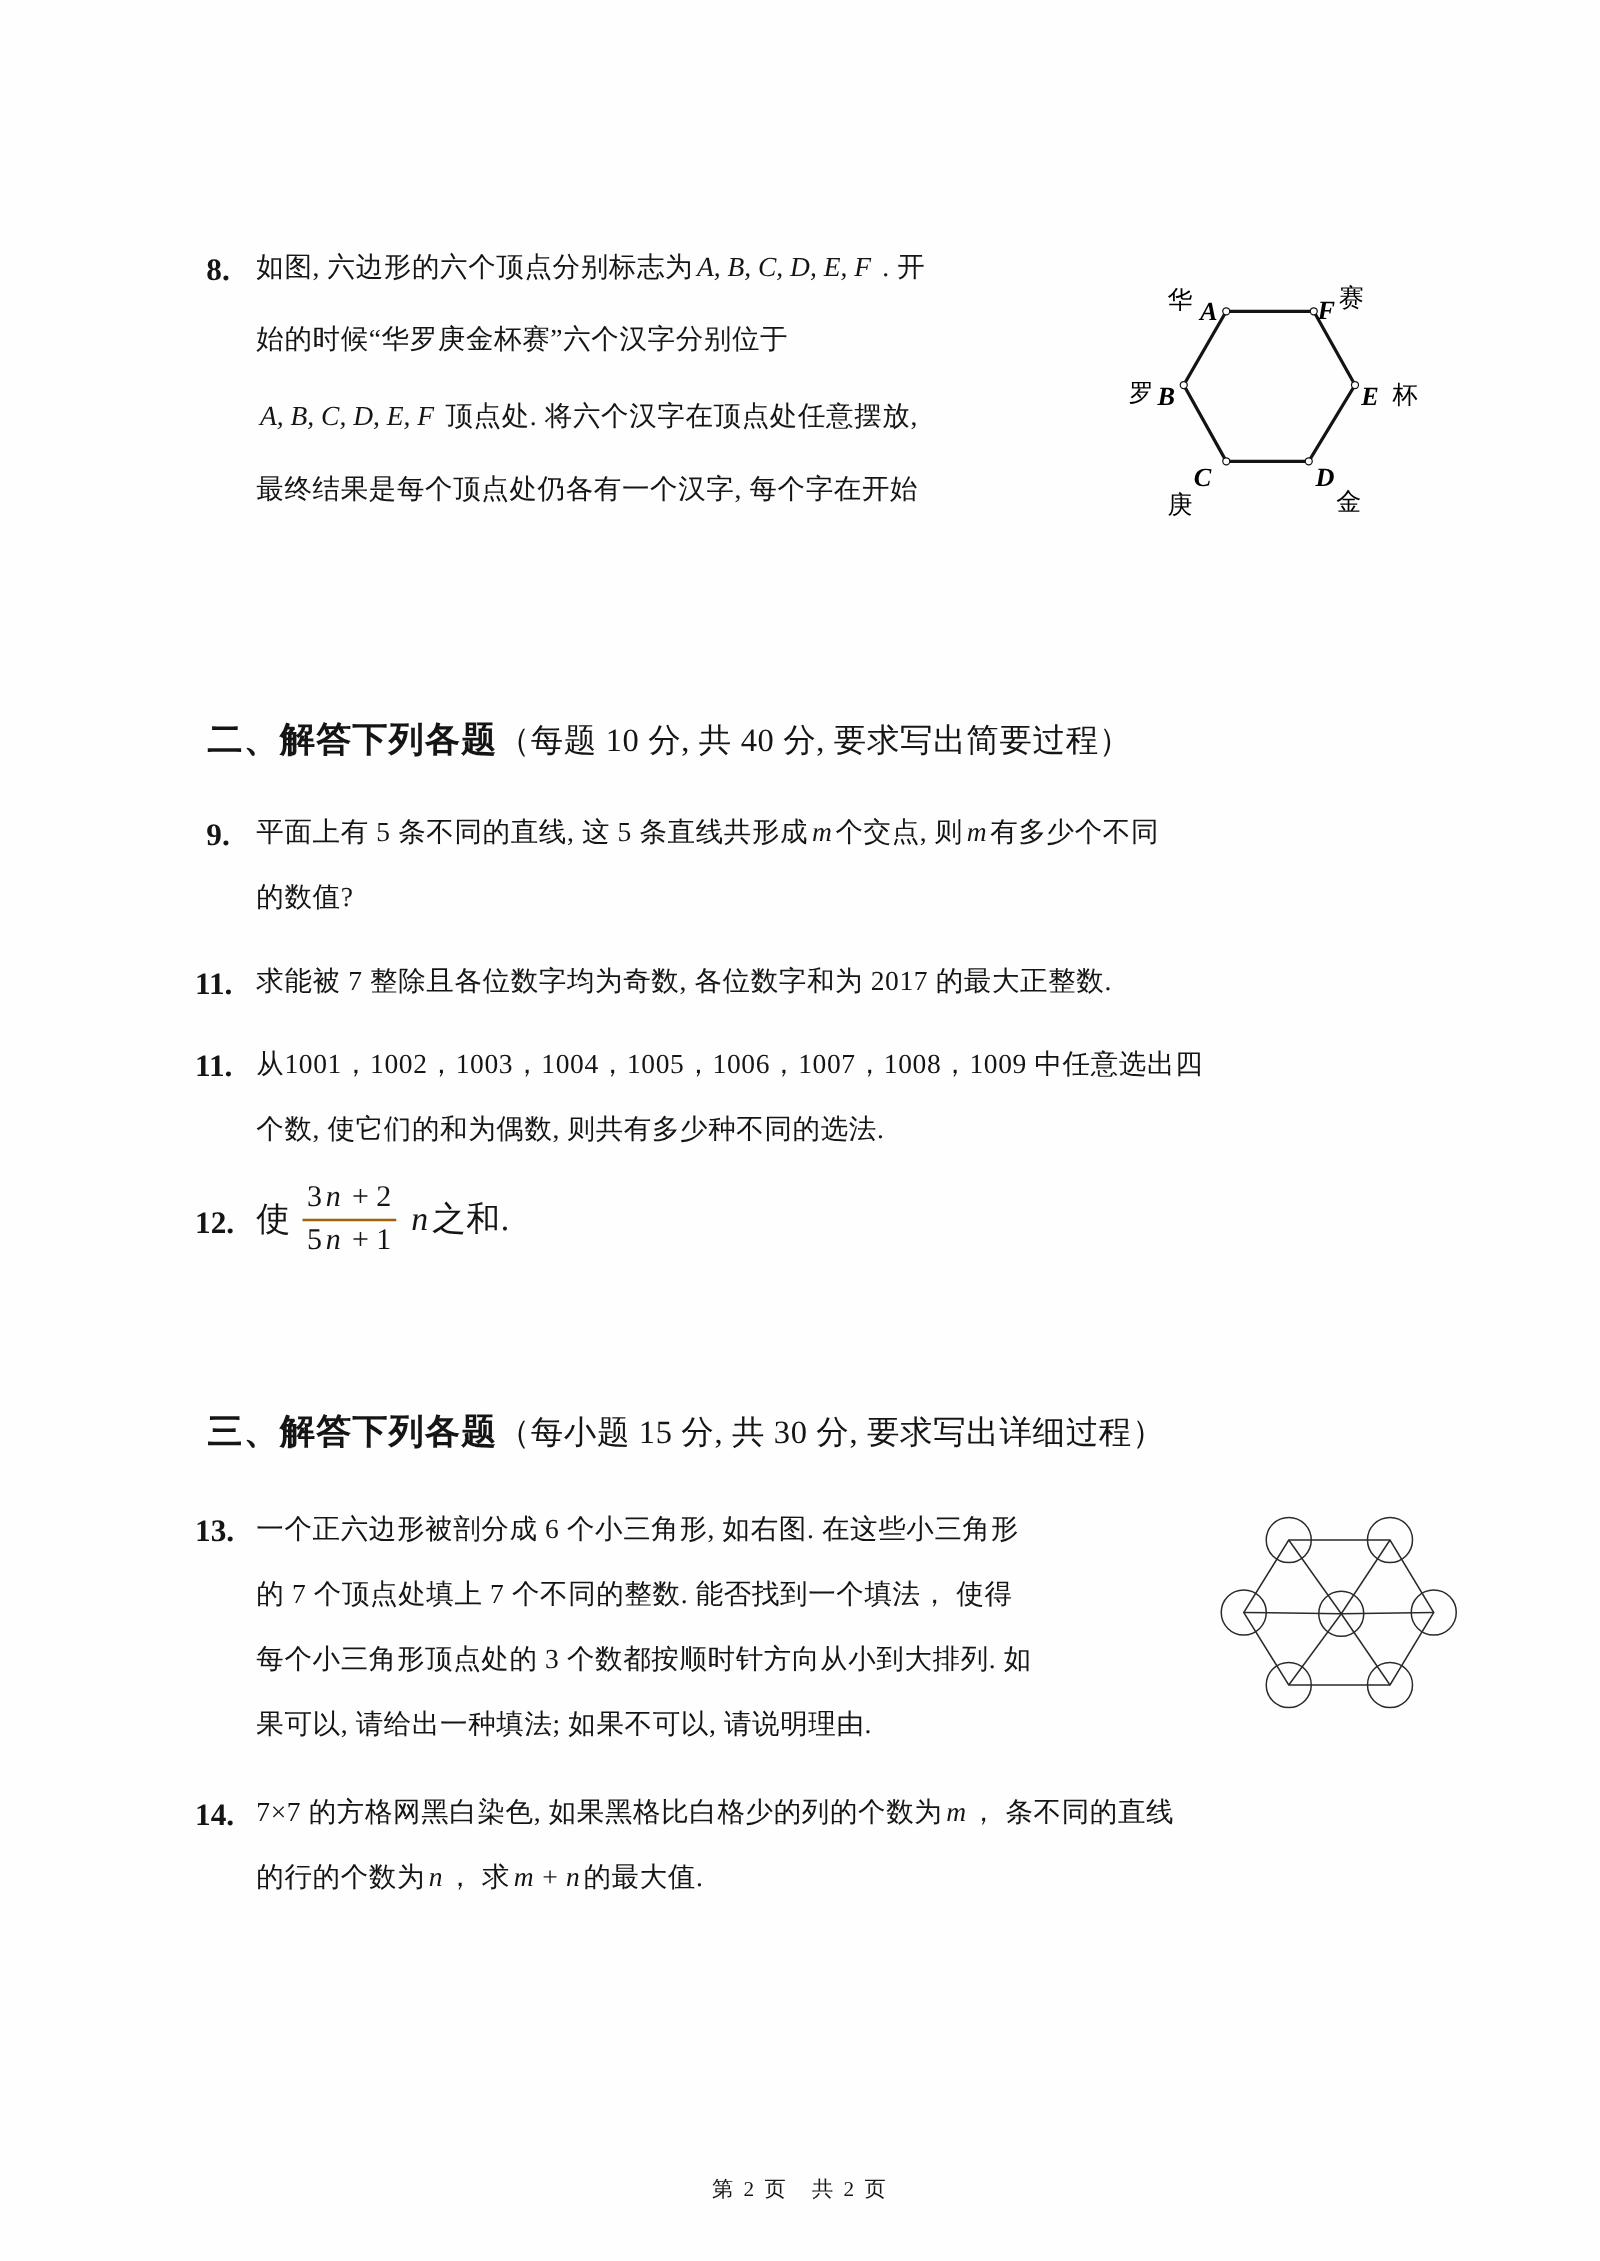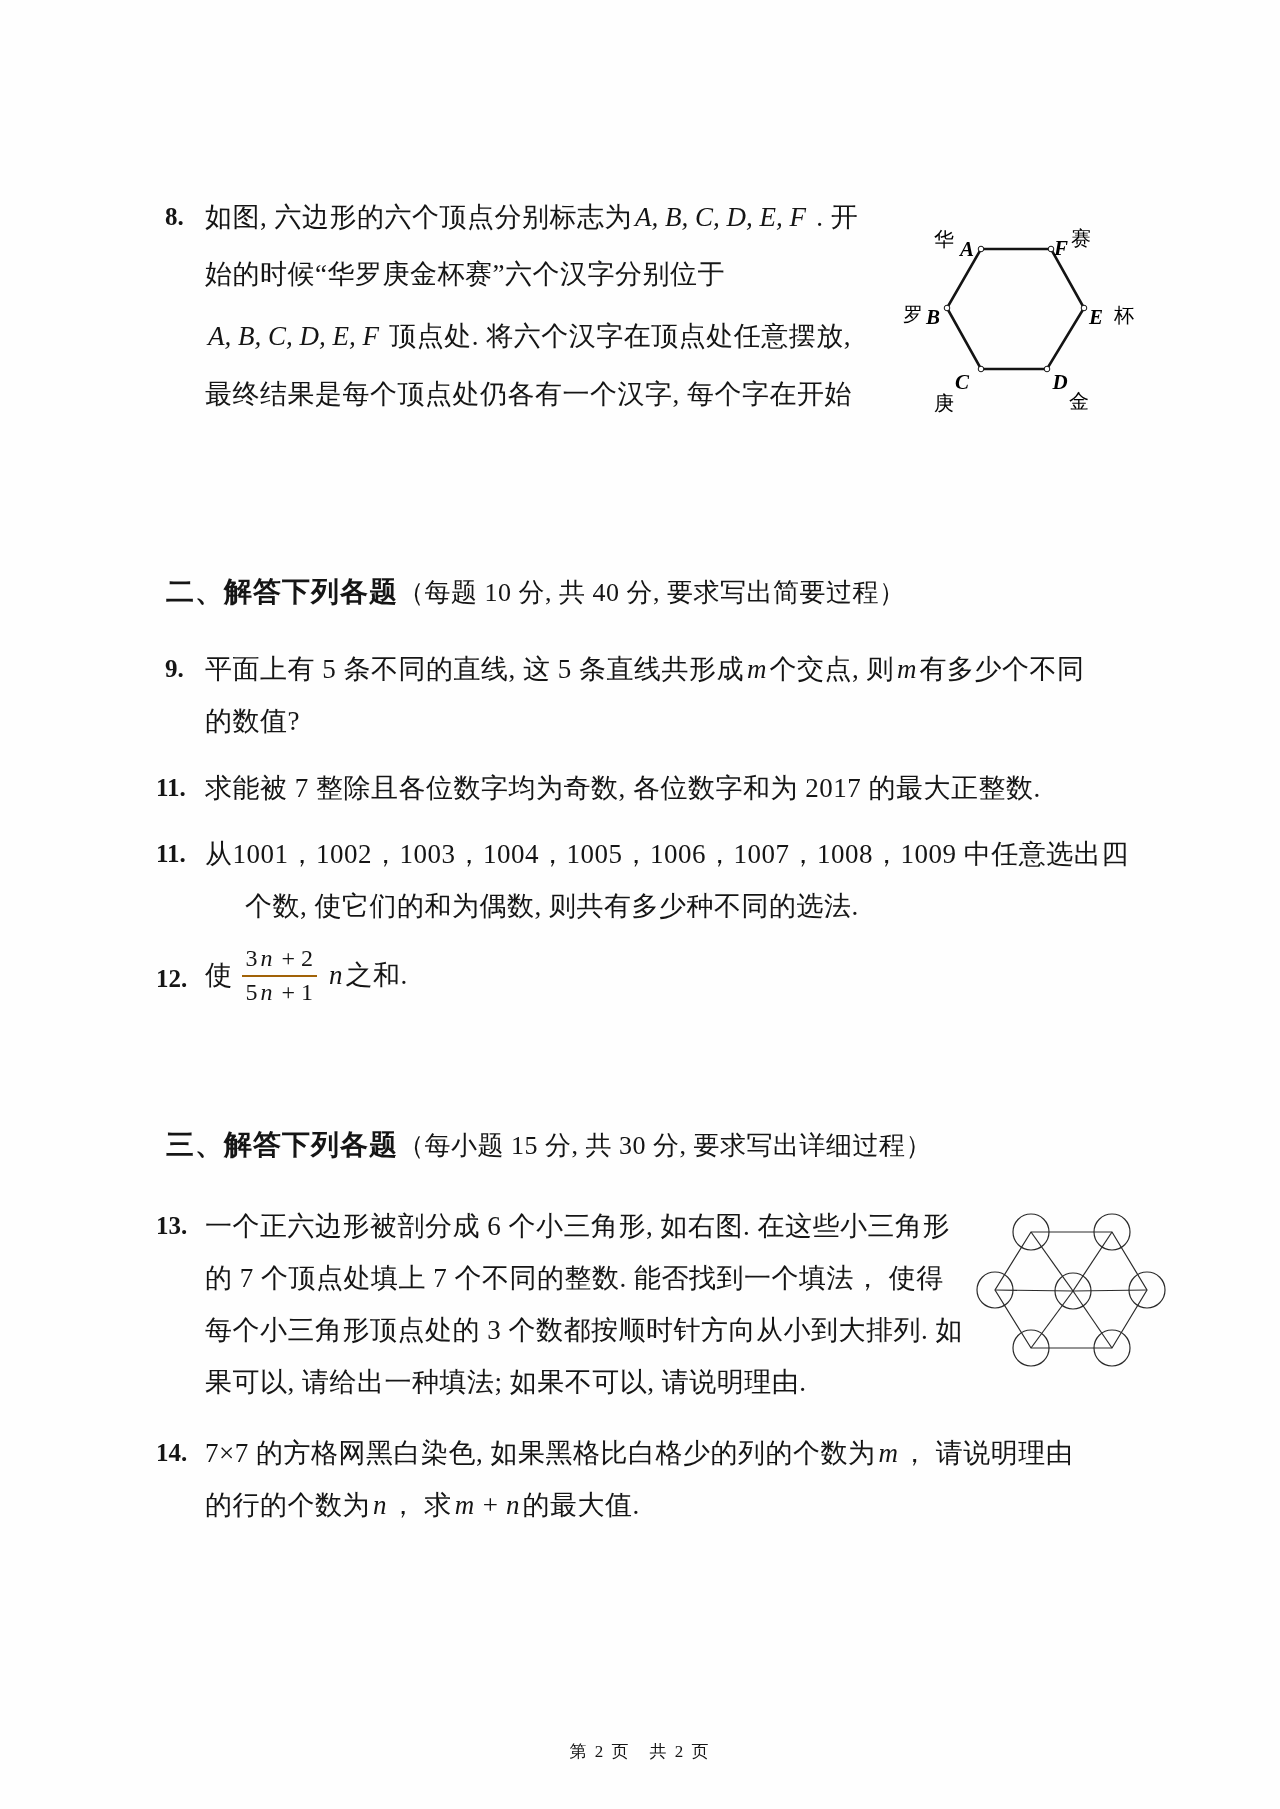--- a/index.html
+++ b/index.html
@@ -1,21 +1,21 @@
 <!DOCTYPE html>
 <html><head>
 <meta charset="utf-8">
 <style>
   html,body { margin:0; padding:0; background:#e8e8e8; }
   .page {
     position:relative; width:1280px; height:1809px; margin:0 auto;
     background:#fefefe; overflow:hidden;
     font-family:"Liberation Serif","DejaVu Serif",serif; color:#151515;
   }
-  .line { position:absolute; font-size:27px; letter-spacing:0.5px; white-space:nowrap; line-height:1.2; }
+  .line { position:absolute; font-size:22px; letter-spacing:0.5px; white-space:nowrap; line-height:1.2; }
   .qnum { position:absolute; font-weight:bold; font-size:25px; letter-spacing:0; }
   .var  { font-style:italic; padding:0 3px; letter-spacing:0; }
   .sec  { position:absolute; font-size:27px; white-space:nowrap; letter-spacing:0.5px; }
   .sec-title { font-weight:bold; font-size:28px; letter-spacing:1px; }
   .sec-note  { font-size:26px; }
   .blank { display:inline-block; width:92px; height:5px; border-bottom:2px solid #222; margin:0 3px; }
   .fracline { position:absolute; display:flex; align-items:center; font-size:27px; letter-spacing:0.5px; white-space:nowrap; }
   .frac { display:inline-block; text-align:center; font-size:24px; margin:0 9px; letter-spacing:0; }
   .frac-num { display:block; border-bottom:2px solid #a16207; padding:0 4px 3px; }
   .frac-den { display:block; padding-top:2px; }
@@ -79,21 +79,21 @@
 
   <span class="qnum" style="left:156px; top:774px;">11.</span>
   <div class="line" style="left:205px; top:772px;">
     <span>求能被 7 整除且各位数字均为奇数, 各位数字和为 2017 的最大正整数.</span>
   </div>
 
   <span class="qnum" style="left:156px; top:840px;">11.</span>
   <div class="line" style="left:205px; top:838px;">
     <span>从1001，1002，1003，1004，1005，1006，1007，1008，1009 中任意选出四</span>
   </div>
-  <div class="line" style="left:205px; top:890px;margin-left:40px;">
+  <div class="line" style="left:205px; top:890px;">
     <span>个数, 使它们的和为偶数, 则共有多少种不同的选法.</span>
   </div>
 
   <span class="qnum" style="left:156px; top:965px;">12.</span>
   <div class="fracline" style="left:205px; top:942px; height:66px;">
     <span>使</span>
     <span class="frac">
       <span class="frac-num"><span>3</span><span class="var">n</span><span> + 2</span></span>
       <span class="frac-den"><span>5</span><span class="var">n</span><span> + 1</span></span>
     </span>
@@ -131,21 +131,21 @@
     <circle cx="137" cy="22" r="18" fill="none" stroke="#2a2a2a" stroke-width="1.2"></circle>
     <circle cx="20" cy="80" r="18" fill="none" stroke="#2a2a2a" stroke-width="1.2"></circle>
     <circle cx="98" cy="81" r="18" fill="none" stroke="#2a2a2a" stroke-width="1.2"></circle>
     <circle cx="172" cy="80" r="18" fill="none" stroke="#2a2a2a" stroke-width="1.2"></circle>
     <circle cx="56" cy="138" r="18" fill="none" stroke="#2a2a2a" stroke-width="1.2"></circle>
     <circle cx="137" cy="138" r="18" fill="none" stroke="#2a2a2a" stroke-width="1.2"></circle>
   </svg>
 
   <span class="qnum" style="left:156px; top:1439px;">14.</span>
   <div class="line" style="left:205px; top:1437px;">
-    <span>7×7 的方格网黑白染色, 如果黑格比白格少的列的个数为</span><span class="var">m</span><span>， 请说明理由</span>
+    <span>7×7 的方格网黑白染色, 如果黑格比白格少的列的个数为</span><span class="var">m</span><span>， 条不同的直线</span>
   </div>
   <div class="line" style="left:205px; top:1489px;">
     <span>的行的个数为</span><span class="var">n</span><span>， 求</span><span class="var">m + n</span><span>的最大值.</span>
   </div>
 
   <div class="footer" style="top:1740px;">第 2 页　共 2 页</div>
 
 </div>
 
 </body></html>

